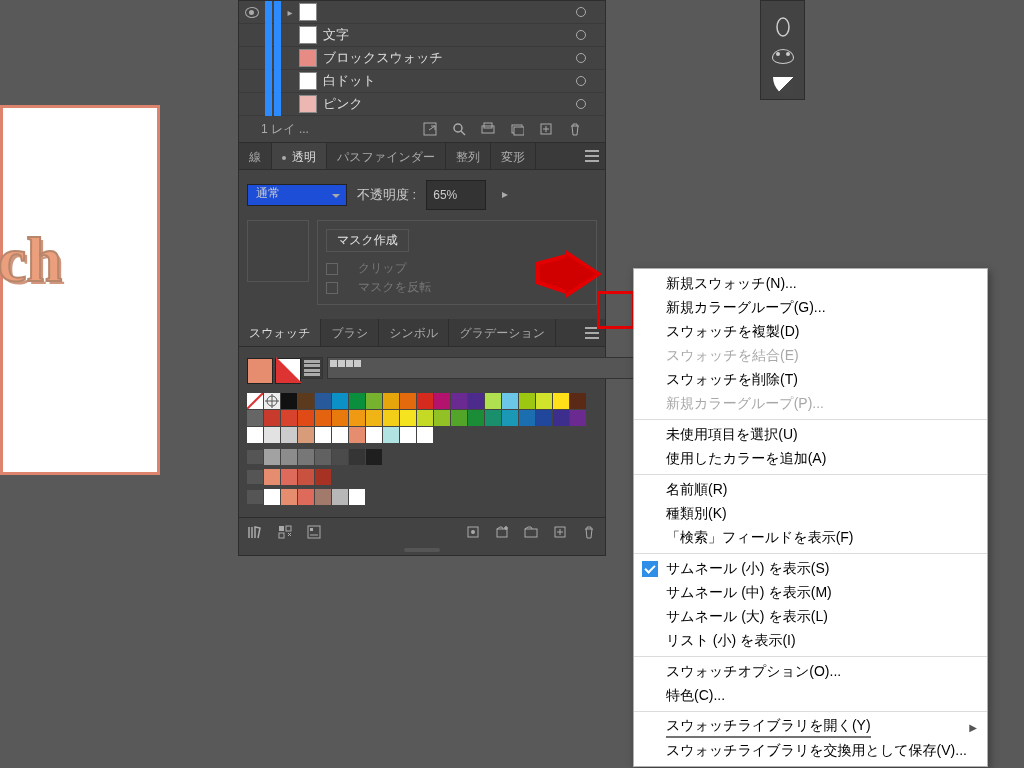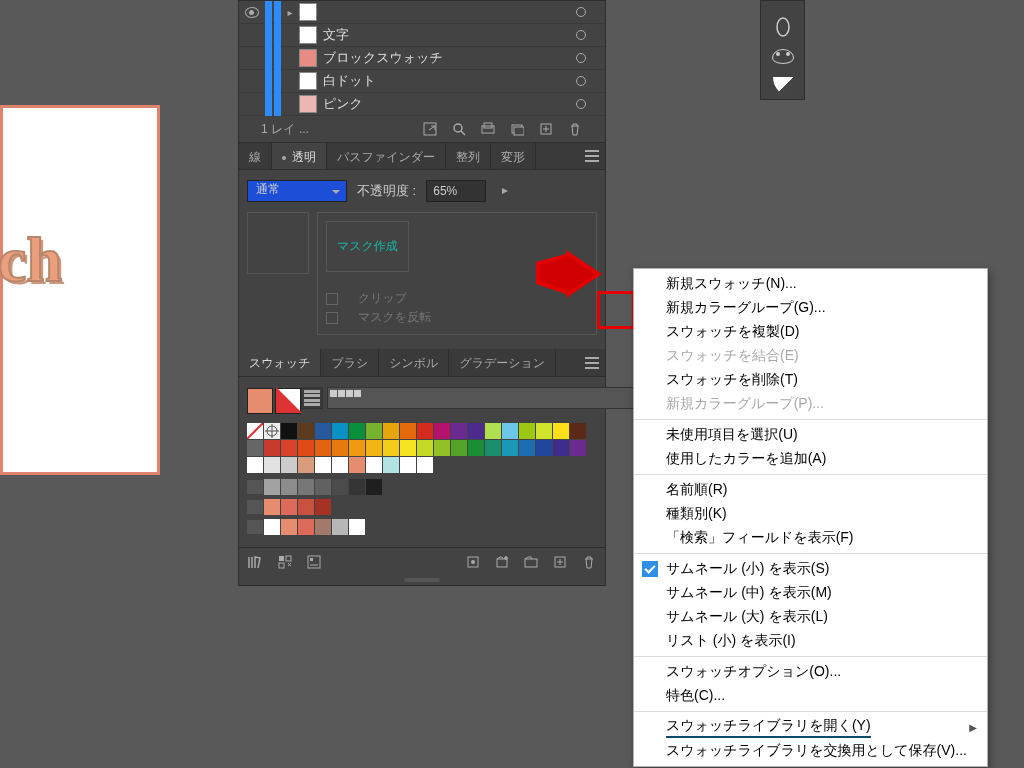--- a/index.html
+++ b/index.html
@@ -52,23 +52,23 @@
   .tab.active{ background:#434343;color:#ddd;}
   .tab.dot::before{content:'';display:inline-block;width:4px;height:4px;background:#aaa;border-radius:50%;margin-right:6px;vertical-align:middle;}
   .tab-spacer{flex:1;}
   .ham{ width:26px;display:flex;flex-direction:column;justify-content:center;align-items:center;gap:3px;cursor:pointer;}
   .ham span{width:14px;height:2px;background:#aaa;}
 
   .transparency{ padding:10px 8px 14px; }
   .row{ display:flex;align-items:center;gap:10px;margin-bottom:10px;}
   .select{ background:#1d4ed8;border:1px solid #222;color:#ccc;height:22px;padding:0 18px 0 8px;font-size:12px;position:relative;}
   .select::after{content:'';position:absolute;right:6px;top:9px;border:4px solid transparent;border-top-color:#aaa;}
-  .numbox{ background:#333;border:1px solid #222;color:#ccc;height:22px;padding:0 6px;font-size:12px;display:flex;align-items:center;width:60px;}
+  .numbox{ background:#333;border:1px solid #222;color:#ccc;height:30px;padding:0 6px;font-size:12px;display:flex;align-items:center;width:60px;}
   .mask-group{border:1px solid #555;padding:8px;color:#777;font-size:12px;}
-  .mask-group .mkbtn{display:inline-block;padding:16px 10px;border:1px solid #555;margin-bottom:16px;color:#14b8a6;}
+  .mask-group .mkbtn{display:inline-block;padding:2px 10px;border:1px solid #555;margin-bottom:6px;color:#e5e5e5;}
   .chk{display:flex;align-items:center;gap:20px;margin-top:2px;}
   .chk-box{width:12px;height:12px;border:1px solid #666;}
   .mask-row{display:flex;align-items:flex-start;gap:8px;}
   .mask-prev{width:62px;height:62px;border:1px solid #555;}
 
   
   .swatches-body{ padding:10px 8px 8px; }
   .sw-head{display:flex;justify-content:space-between;align-items:center;margin-bottom:8px;}
   .sw-current{display:flex;gap:2px;}
   .sw-current .a{width:26px;height:26px;background:#e78d6f;border:1px solid #222;}
@@ -116,21 +116,21 @@
     background:#fff; color:#000; font-size:14px;
     border:1px solid #b0b0b0; box-shadow:2px 3px 8px rgba(0,0,0,.35);
     padding:3px 0;
   }
   .ctx .item{height:24px;display:flex;align-items:center;padding:0 14px 0 32px;cursor:pointer;position:relative;}
   .ctx .item.disabled{color:#a8a8a8;cursor:default;}
   .ctx .sep{height:1px;background:#dcdcdc;margin:3px 0;}
   .check{position:absolute;left:8px;width:16px;height:16px;background:#2f8fe8;display:flex;align-items:center;justify-content:center;}
   .check::after{content:'';width:8px;height:4px;border-left:2px solid #fff;border-bottom:2px solid #fff;transform:rotate(-45deg);margin-top:-2px;}
   .subarrow{position:absolute;right:10px;font-size:10px;color:#555;}
-  .underline-red{border-bottom:2px solid #0c4a6e;padding-bottom:1px;}
+  .underline-red{border-bottom:2px solid #737373;padding-bottom:1px;}
 
   svg{display:block;}
 </style>
 </head>
 <body>
 
 <div class="doc">
   <span class="doc-text">ch</span>
 </div>
 

